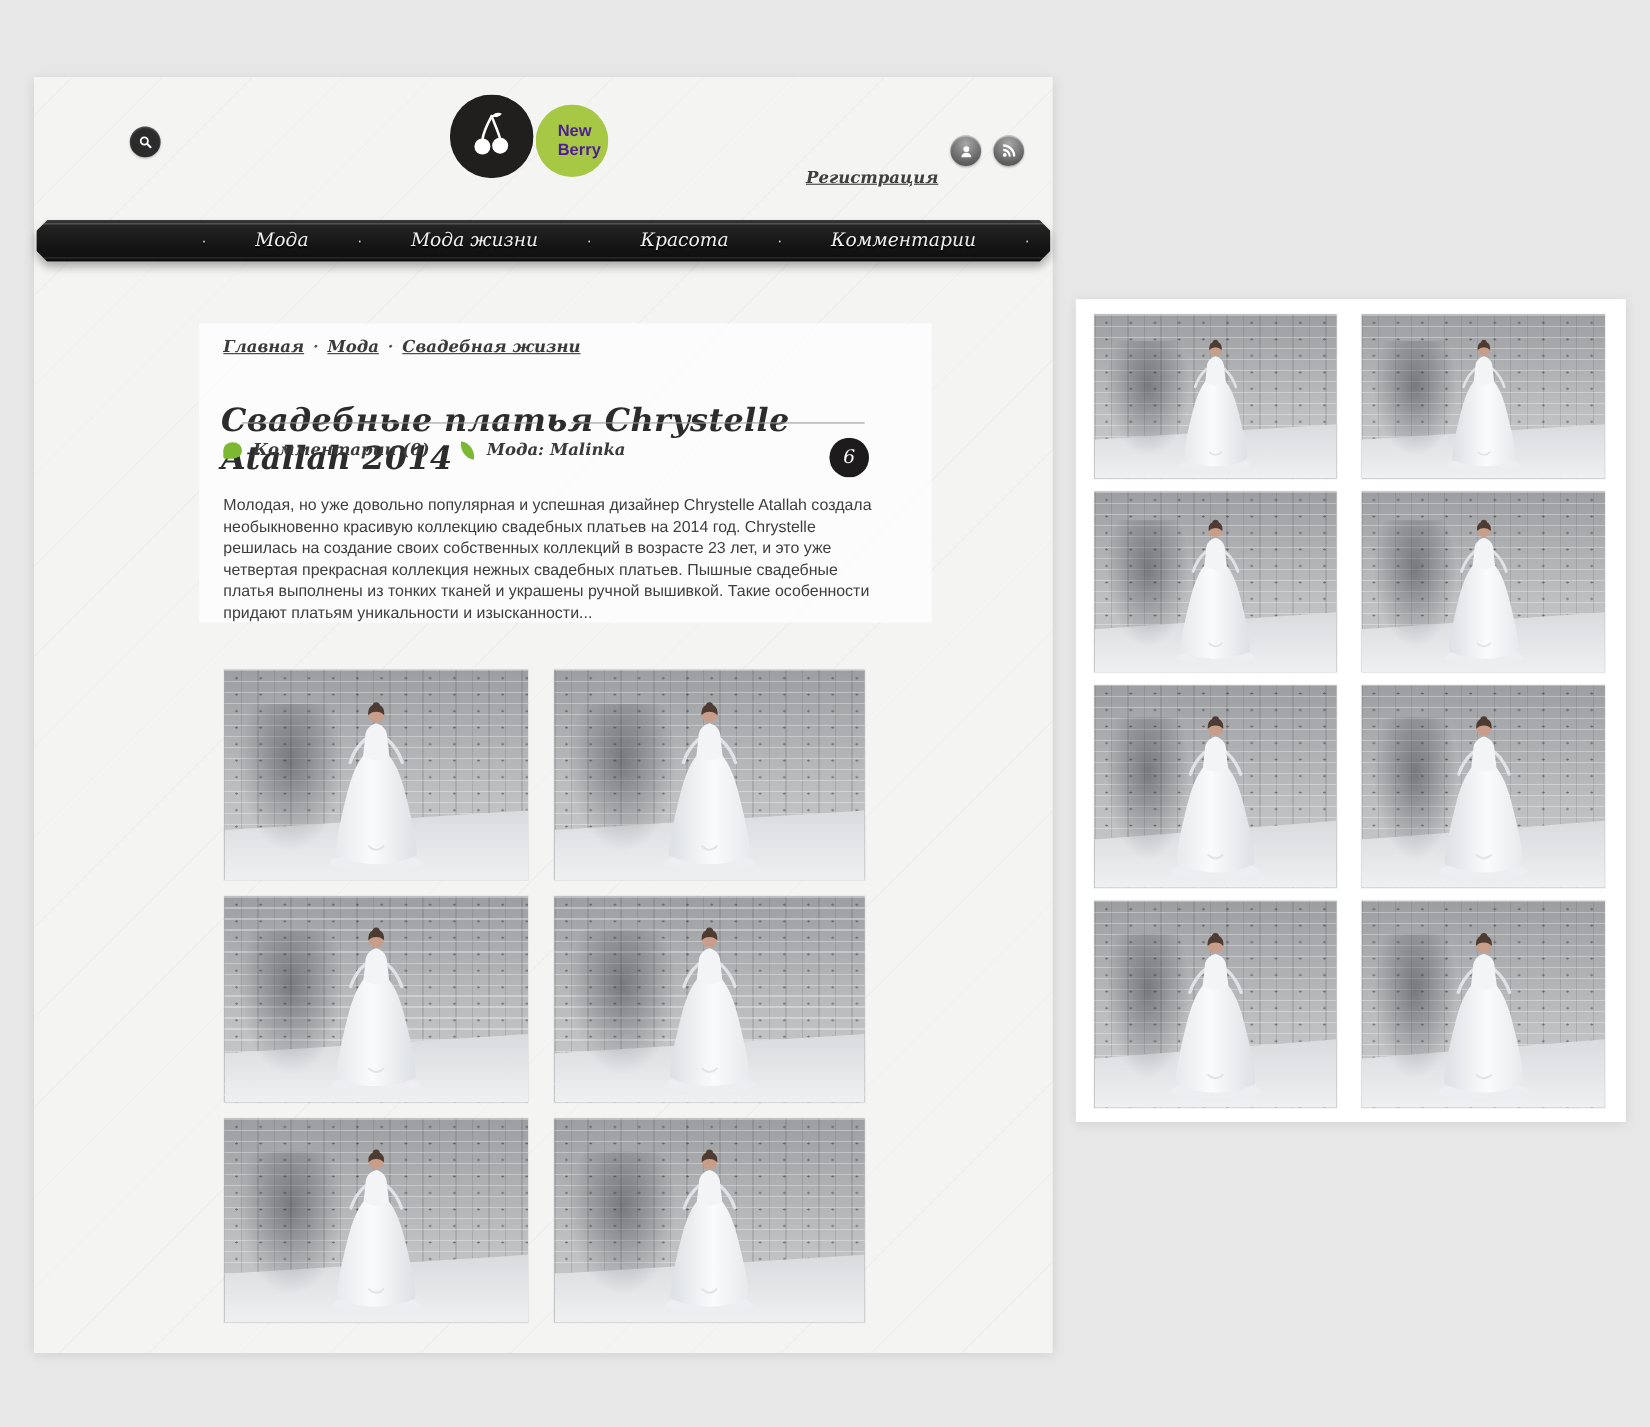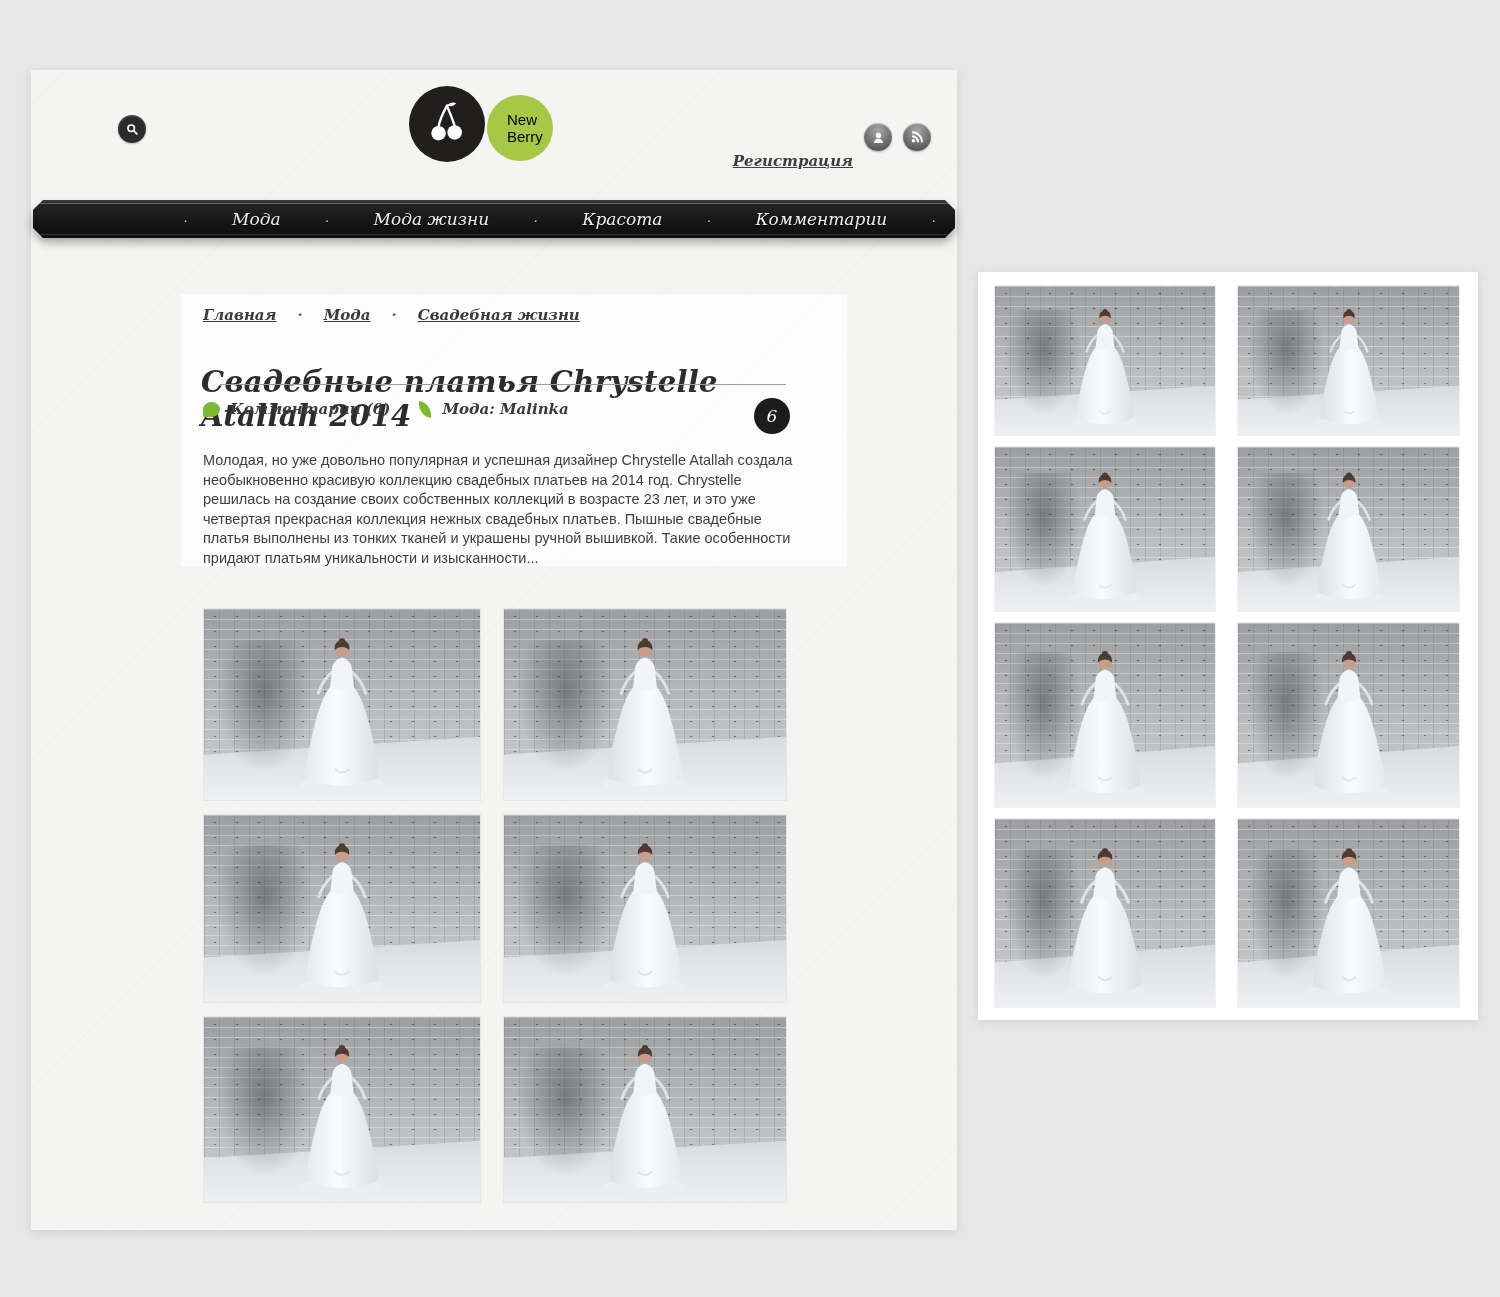--- a/index.html
+++ b/index.html
@@ -31,21 +31,21 @@
   .seal-green {
     left:456px; top:25px; width:66px; height:66px;
     background:#a6c845; border:4px dotted #a6c845;
     display:flex; flex-direction:column; justify-content:center; padding-left:16px;
   }
   .seal-black {
     left:378px; top:16px; width:76px; height:76px;
     background:#211e1e; border:4px dotted #211e1e;
     display:flex; align-items:center; justify-content:center;
   }
-  .logo-text { font-family:"Liberation Sans", sans-serif; font-weight:400; font-size:15px; color:#000000; line-height:17px; }
+  .logo-text { font-family:"Liberation Sans", sans-serif; font-weight:700; font-size:15px; color:#4c1d95; line-height:17px; }
   .register-row { position:absolute; left:660px; top:50px; width:240px; height:34px; display:flex; align-items:center; justify-content:flex-end; gap:11px; }
   .register-link { font-family:"DejaVu Serif", serif; font-style:italic; font-weight:700; font-size:15px; color:#3f3f3f; text-decoration:underline; cursor:pointer;margin-top:48px; }
   .round-icon {
     width:28px; height:28px; border-radius:50%;
     background:radial-gradient(circle at 50% 28%, #a8a8a8, #585858 78%);
     box-shadow:inset 0 1px 1px rgba(255,255,255,.55), 0 1px 2px rgba(0,0,0,.3);
     display:flex; align-items:center; justify-content:center; cursor:pointer;
   }
 
   
@@ -61,21 +61,21 @@
   }
   .nav-items { position:relative; display:flex; align-items:center; height:100%; padding-left:150px; gap:44px; }
   .nav-link {
     font-family:"DejaVu Serif", serif; font-style:italic; font-size:17px; color:#efefef;
     text-shadow:0 1px 1px #000; cursor:pointer; white-space:nowrap;
   }
   .nav-dot { color:#cfcfcf; font-size:15px; line-height:1; text-shadow:0 1px 1px #000; }
 
   
   .article-panel { position:absolute; left:150px; top:224px; width:666px; height:272px; background:rgba(255,255,255,.72); }
-  .breadcrumb { position:absolute; left:172px; top:236px; display:flex; align-items:center; gap:21px;
+  .breadcrumb { position:absolute; left:172px; top:236px; display:flex; align-items:center; gap:8px;
     font-family:"DejaVu Serif", serif; font-style:italic; font-weight:700; font-size:15px; color:#3a3a3a; }
   .crumb { text-decoration:underline; cursor:pointer; }
   .crumb-sep { color:#555; }
   .page-title { position:absolute; left:170px; top:258px; width:640px;
     font-family:"DejaVu Serif", serif; font-style:italic; font-size:29px; color:#2c2c2c; letter-spacing:.3px;margin-top:37px; }
   .divider { position:absolute; left:189px; top:312px; width:566px; display:flex; align-items:center; }
   .divider .seg { height:1px; background:#9b9b9b; flex:1; }
   .divider .mid-dot { width:5px; height:5px; border-radius:50%; background:#2e2e2e; margin:0 13px; }
   .meta-row { position:absolute; left:172px; top:330px; display:flex; align-items:center; gap:10px;
     font-family:"DejaVu Serif", serif; font-style:italic; font-weight:700; font-size:15px; color:#3a3a3a; }

